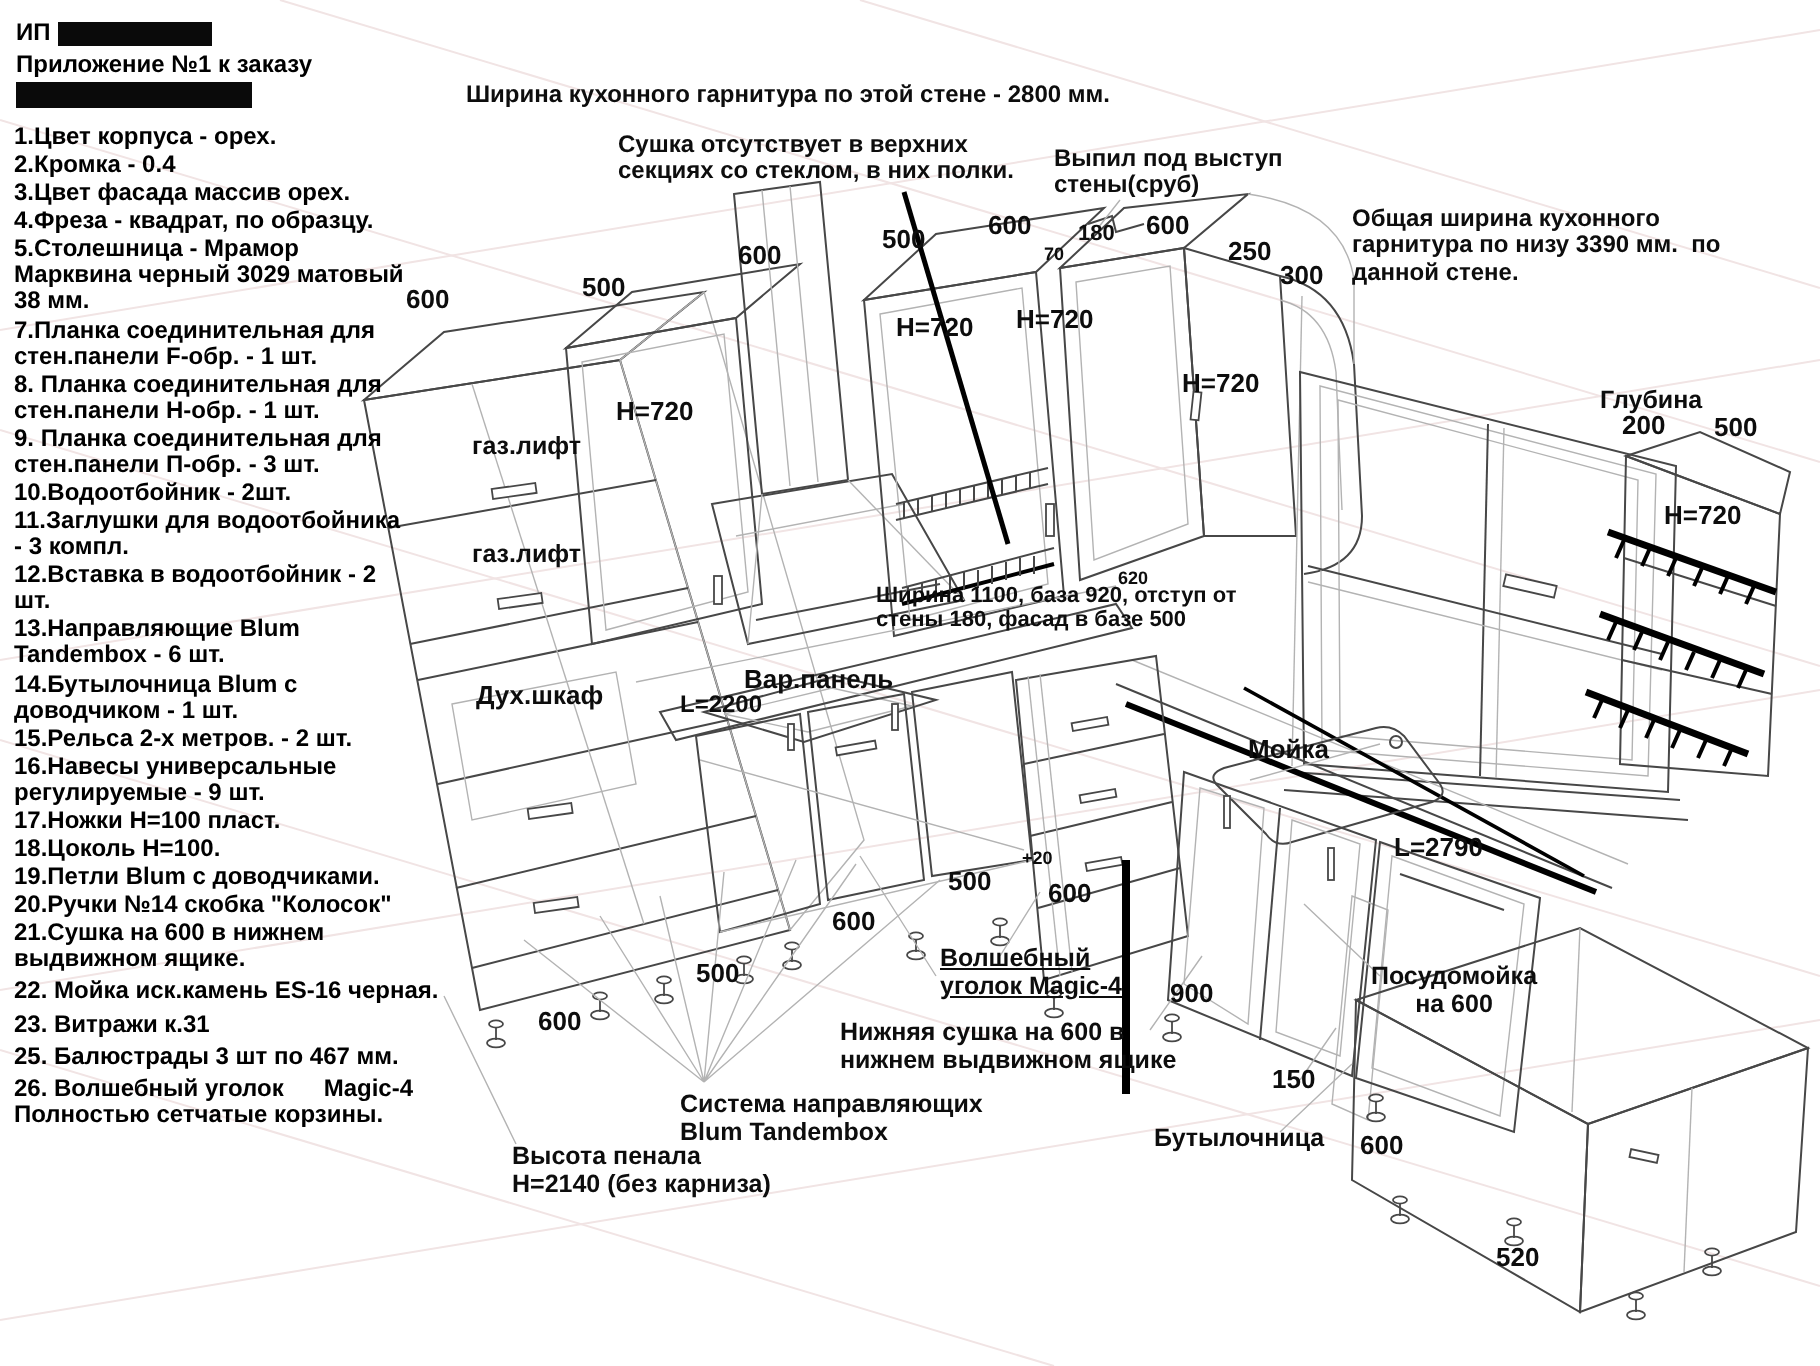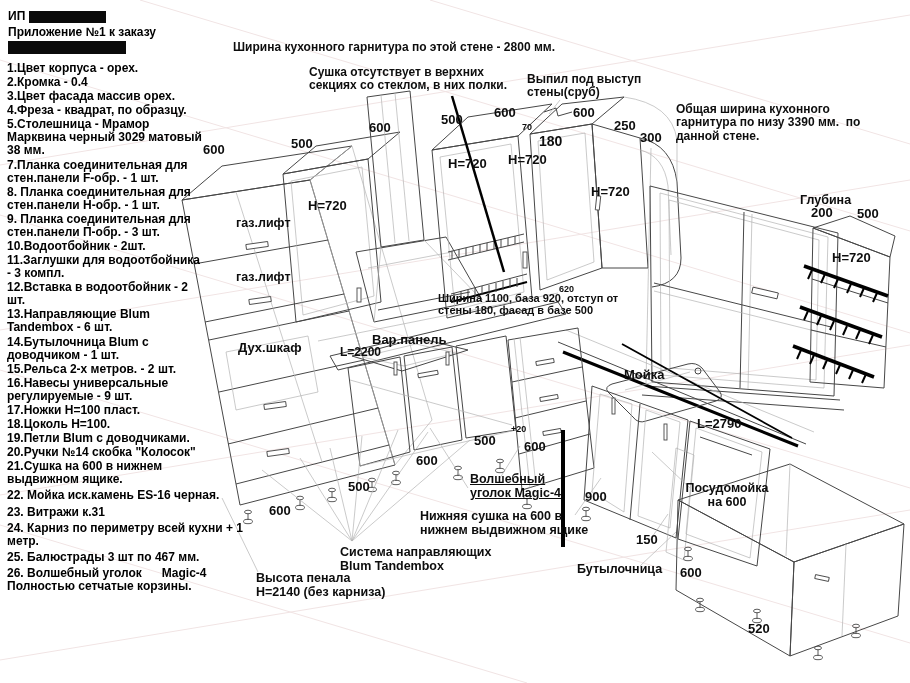--- a/index.html
+++ b/index.html
@@ -262,21 +262,20 @@
       <div>14.Бутылочница Blum с доводчиком - 1 шт.</div>
       <div>15.Рельса 2-х метров. - 2 шт.</div>
       <div>16.Навесы универсальные регулируемые - 9 шт.</div>
       <div>17.Ножки Н=100 пласт.</div>
       <div>18.Цоколь Н=100.</div>
       <div>19.Петли Blum с доводчиками.</div>
       <div>20.Ручки №14 скобка "Колосок"</div>
       <div>21.Сушка на 600 в нижнем  выдвижном ящике.</div>
       <div>22. Мойка иск.камень ES-16 черная.</div>
       <div>23. Витражи к.31</div>
-      <div>24. Карниз по периметру всей кухни + 1 метр.</div>
       <div>25. Балюстрады 3 шт по 467 мм.</div>
       <div>26. Волшебный уголок      Magic-4 Полностью сетчатые корзины.</div>
     </div>
 
   <div class="annotation-layer">
       <div class="lbl" style="left: 233px; top: 41px; font-size: 12px;">Ширина кухонного гарнитура по этой стене - 2800 мм.</div>
       <div class="lbl" style="left: 309px; top: 66px; font-size: 12px;">Сушка отсутствует в верхних
 секциях со стеклом, в них полки.</div>
       <div class="lbl" style="left: 527px; top: 73px; font-size: 12px;">Выпил под выступ
 стены(сруб)</div>
@@ -303,21 +302,21 @@
       <div class="lbl" style="left: 236px; top: 270px; font-size: 12.5px;">газ.лифт</div>
       <div class="lbl" style="left: 203px; top: 143px; font-size: 13px;">600</div>
       <div class="lbl" style="left: 291px; top: 137px; font-size: 13px;">500</div>
       <div class="lbl" style="left: 369px; top: 121px; font-size: 13px;">600</div>
       <div class="lbl" style="left: 441px; top: 113px; font-size: 13px;">500</div>
       <div class="lbl" style="left: 494px; top: 106px; font-size: 13px;">600</div>
       <div class="lbl" style="left: 573px; top: 106px; font-size: 13px;">600</div>
       <div class="lbl" style="left: 614px; top: 119px; font-size: 13px;">250</div>
       <div class="lbl" style="left: 640px; top: 131px; font-size: 13px;">300</div>
       <div class="lbl" style="left: 522px; top: 122px; font-size: 9px;">70</div>
-      <div class="lbl" style="left: 539px; top: 134px; font-size: 14px;">180</div>
+      <div class="lbl" style="left: 539px; top: 111px; font-size: 11px;">180</div>
       <div class="lbl" style="left: 308px; top: 199px; font-size: 13px;">H=720</div>
       <div class="lbl" style="left: 448px; top: 157px; font-size: 13px;">H=720</div>
       <div class="lbl" style="left: 508px; top: 153px; font-size: 13px;">H=720</div>
       <div class="lbl" style="left: 591px; top: 185px; font-size: 13px;">H=720</div>
       <div class="lbl" style="left: 832px; top: 251px; font-size: 13px;">H=720</div>
       <div class="lbl" style="left: 328px; top: 346px; font-size: 12px; padding-left: 12px;">L=2200</div>
       <div class="lbl" style="left: 697px; top: 417px; font-size: 13px;">L=2790</div>
       <div class="lbl" style="left: 800px; top: 193px; font-size: 12.5px;">Глубина</div>
       <div class="lbl" style="left: 811px; top: 206px; font-size: 13px;">200</div>
       <div class="lbl" style="left: 857px; top: 207px; font-size: 13px;">500</div>

